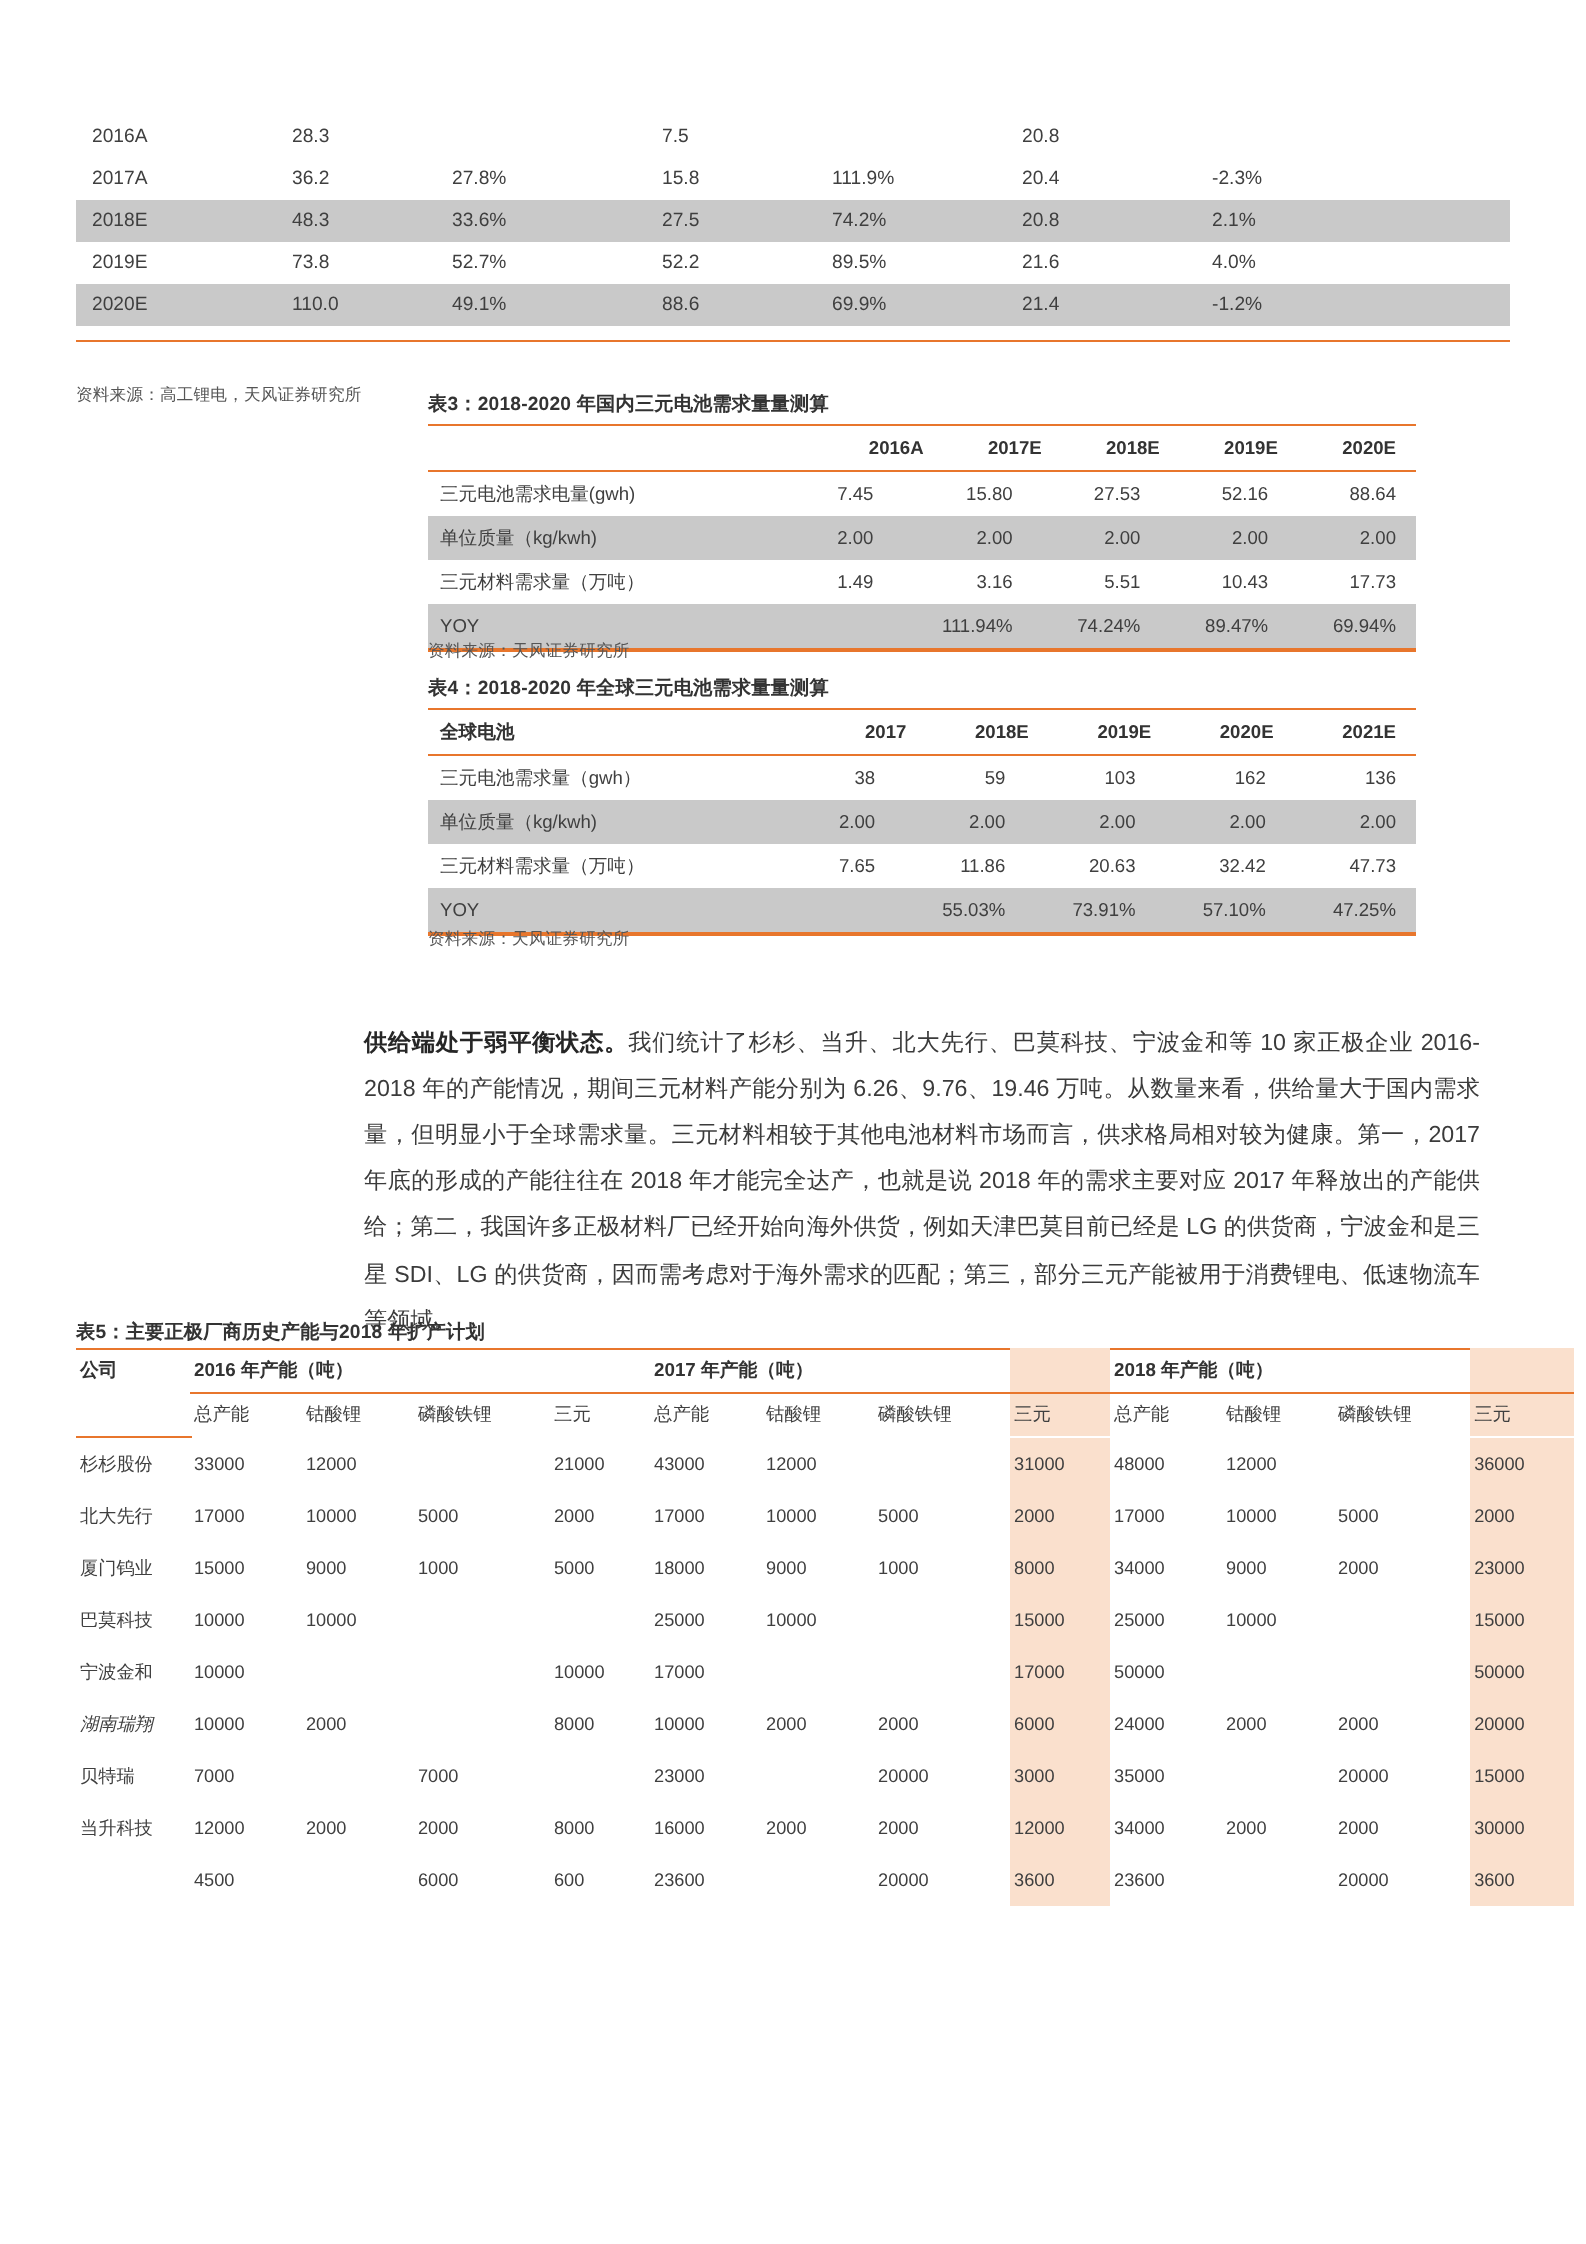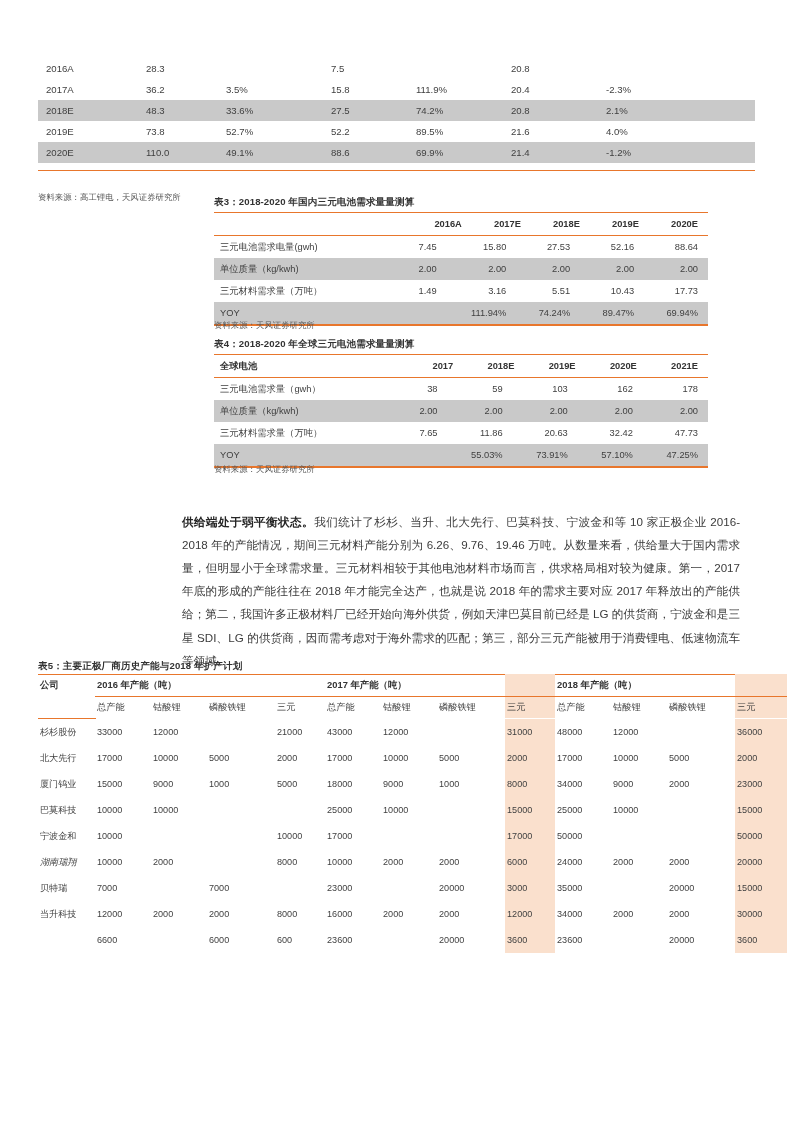--- a/index.html
+++ b/index.html
@@ -204,21 +204,21 @@
           <td class="tt-c1">28.3</td>
           <td class="tt-c2"></td>
           <td class="tt-c3">7.5</td>
           <td class="tt-c4"></td>
           <td class="tt-c5">20.8</td>
           <td class="tt-c6"></td>
         </tr>
         <tr>
           <td class="tt-c0">2017A</td>
           <td class="tt-c1">36.2</td>
-          <td class="tt-c2">3.5%</td>
+          <td class="tt-c2">27.8%</td>
           <td class="tt-c3">15.8</td>
           <td class="tt-c4">111.9%</td>
           <td class="tt-c5">20.4</td>
           <td class="tt-c6">-2.3%</td>
         </tr>
         <tr class="band">
           <td class="tt-c0">2018E</td>
           <td class="tt-c1">48.3</td>
           <td class="tt-c2">33.6%</td>
           <td class="tt-c3">27.5</td>
@@ -323,21 +323,21 @@
     </table>
     <div class="hr-thin"></div>
     <table>
       <tbody>
         <tr>
           <td class="lbl">三元电池需求量（gwh）</td>
           <td class="val">38</td>
           <td class="val">59</td>
           <td class="val">103</td>
           <td class="val">162</td>
-          <td class="val">178</td>
+          <td class="val">136</td>
         </tr>
         <tr class="band">
           <td class="lbl">单位质量（kg/kwh)</td>
           <td class="val">2.00</td>
           <td class="val">2.00</td>
           <td class="val">2.00</td>
           <td class="val">2.00</td>
           <td class="val">2.00</td>
         </tr>
         <tr>
@@ -530,21 +530,21 @@
           <td class="dat">2000</td>
           <td class="dat">2000</td>
           <td class="dat hl">12000</td>
           <td class="dat">34000</td>
           <td class="dat">2000</td>
           <td class="dat">2000</td>
           <td class="dat hl">30000</td>
         </tr>
         <tr>
           <td class="co" style="white-space: normal;"></td>
-          <td class="dat">6600</td>
+          <td class="dat">4500</td>
           <td class="dat"></td>
           <td class="dat">6000</td>
           <td class="dat">600</td>
           <td class="dat">23600</td>
           <td class="dat"></td>
           <td class="dat">20000</td>
           <td class="dat hl">3600</td>
           <td class="dat">23600</td>
           <td class="dat"></td>
           <td class="dat">20000</td>

